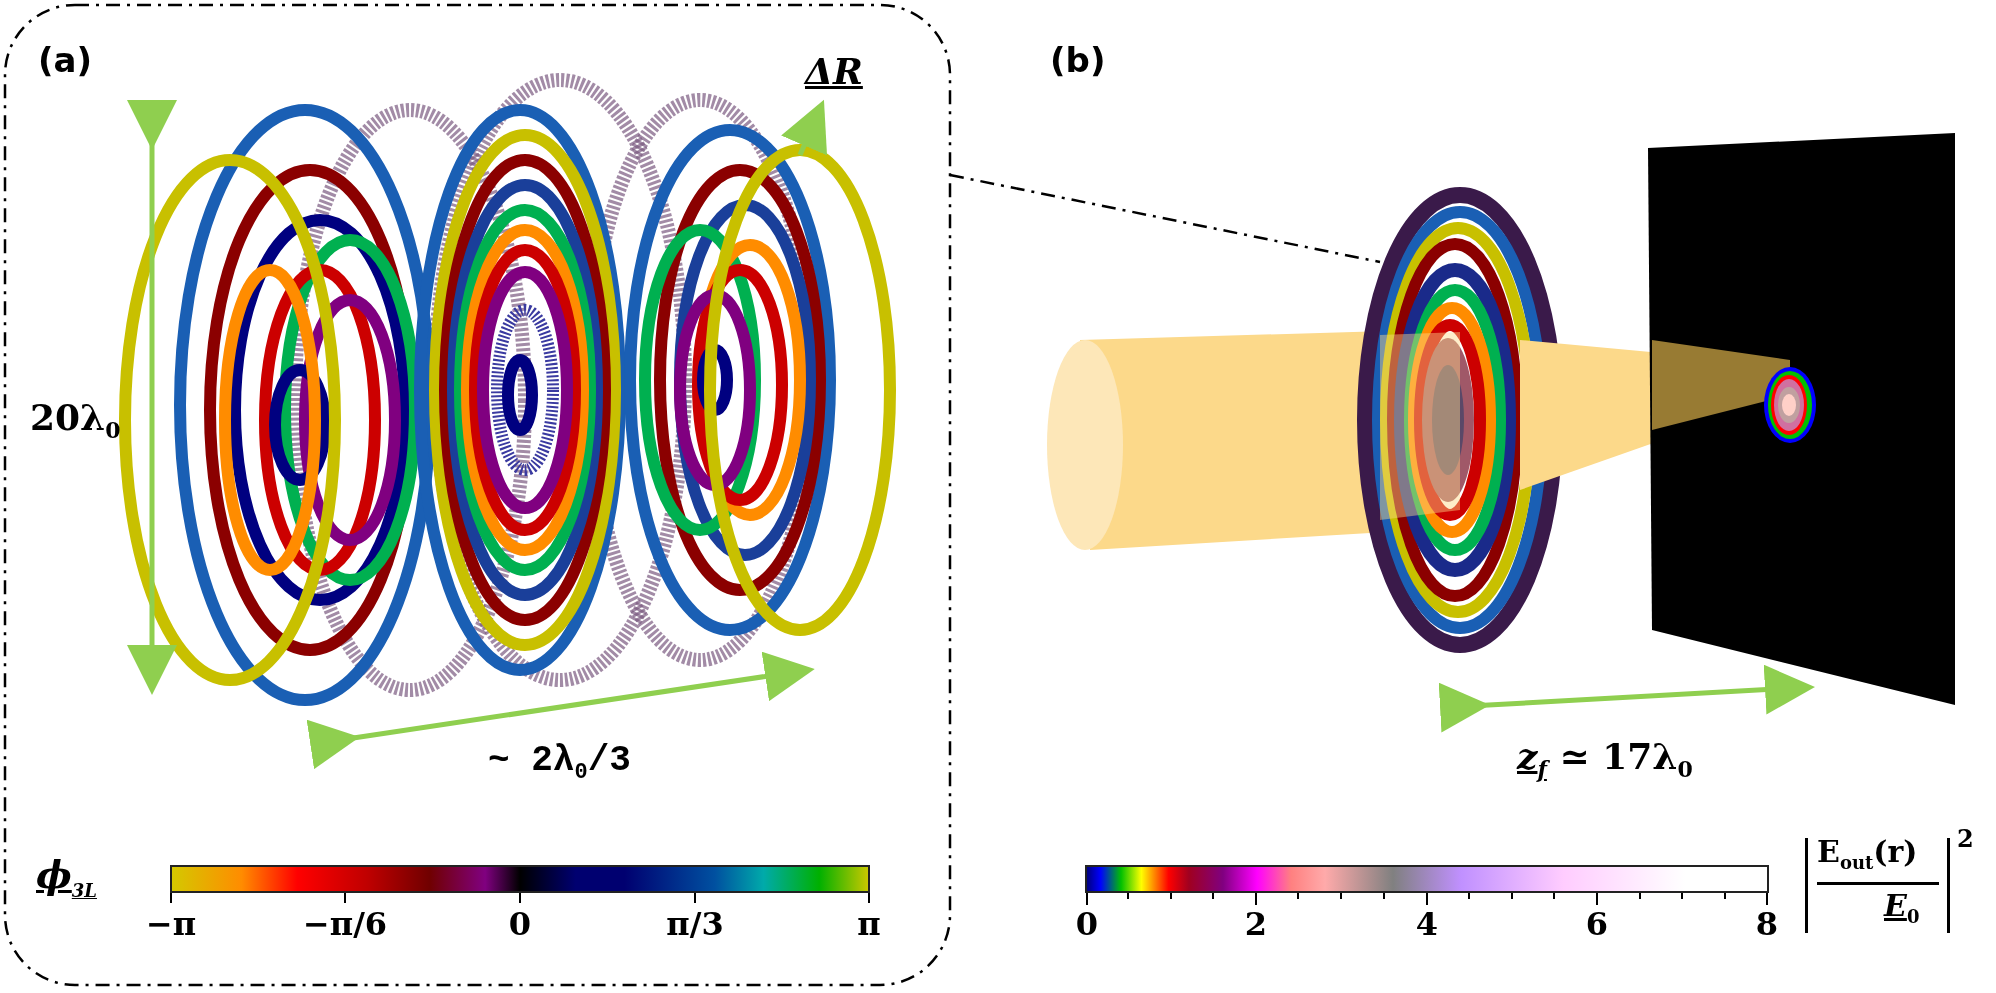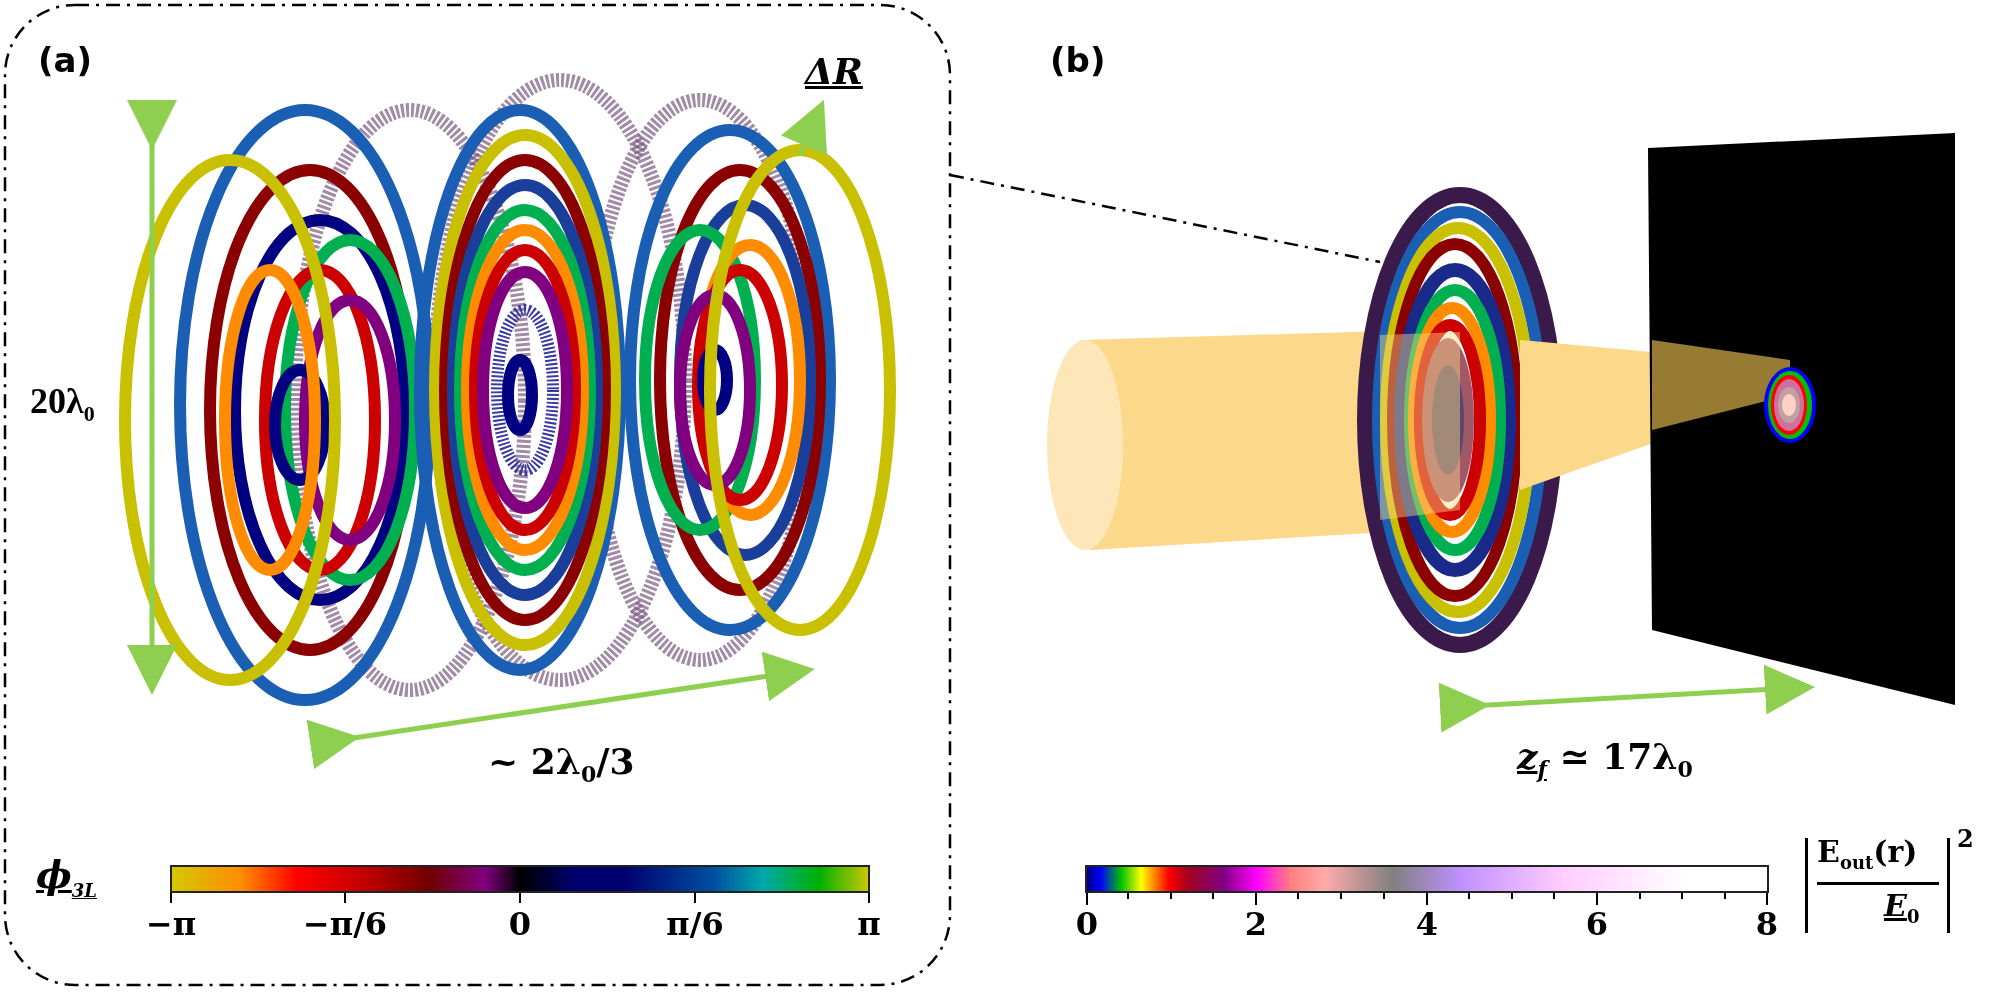--- a/index.html
+++ b/index.html
@@ -118,25 +118,25 @@
   </g>
 </svg>
 
 <div class="abs panel-label" style="left:38px; top:40px;">(a)</div>
 <div class="abs panel-label" style="left:1050px; top:40px;">(b)</div>
 
 <div class="abs math" style="left:805px; top:50px; font-size:36px;">
   <i>ΔR</i>
 </div>
 
-<div class="abs math" style="left:30px; top:380px; font-size:36px;font-family:Liberation Serif, serif;">
+<div class="abs math" style="left:30px; top:396px; font-size:36px;">
   <span>20λ</span><sub style="font-size:22px;">0</sub>
 </div>
 
-<div class="abs math" style="left:488px; top:740px; font-size:36px;">
+<div class="abs math" style="left:488px; top:740px; font-size:36px;font-family:Liberation Mono, monospace;">
   <span>~ 2λ</span><sub style="font-size:22px;">0</sub><span>/3</span>
 </div>
 
 <div class="abs math" style="left:1517px; top:735px; font-size:36px;">
   <i>z</i><sub style="font-size:22px;"><i>f</i></sub><span> ≃ 17λ</span><sub style="font-size:22px;">0</sub>
 </div>
 
 <div class="abs math" style="left:36px; top:852px; font-size:38px;">
   <i>ϕ</i><sub style="font-size:18px;"><i>3L</i></sub>
 </div>
@@ -147,21 +147,21 @@
     <line x1="171" y1="893" x2="171" y2="903"></line>
     <line x1="345" y1="893" x2="345" y2="903"></line>
     <line x1="520" y1="893" x2="520" y2="903"></line>
     <line x1="695" y1="893" x2="695" y2="903"></line>
     <line x1="869" y1="893" x2="869" y2="903"></line>
   </g>
 </svg>
 <div class="abs tick-label" style="left:171px; top:905px;">−π</div>
 <div class="abs tick-label" style="left:345px; top:905px;">−π/6</div>
 <div class="abs tick-label" style="left:520px; top:905px;">0</div>
-<div class="abs tick-label" style="left:695px; top:905px;">π/6</div>
+<div class="abs tick-label" style="left:695px; top:905px;">π/3</div>
 <div class="abs tick-label" style="left:869px; top:905px;">π</div>
 
 <div class="cbar" style="left:1085px; top:865px; width:684px; height:28px;
      background: linear-gradient(to right, #000080 0%, #0000ff 2%, #00c000 5%, #ffff00 8%, #ff8000 10%, #ff0000 12%, #a00020 15%, #800080 20%, #ff00ff 25%, #ff8080 30%, #ffaaaa 35%, #808080 45%, #c090ff 55%, #ffccff 70%, #ffffff 88%, #ffffff 100%);"></div>
 <svg width="1996" height="993">
   <g stroke="#000" stroke-width="2">
     <line x1="1087" y1="893" x2="1087" y2="905"></line>
     <line x1="1128" y1="893" x2="1128" y2="899"></line>
     <line x1="1171" y1="893" x2="1171" y2="899"></line>
     <line x1="1213" y1="893" x2="1213" y2="899"></line>

